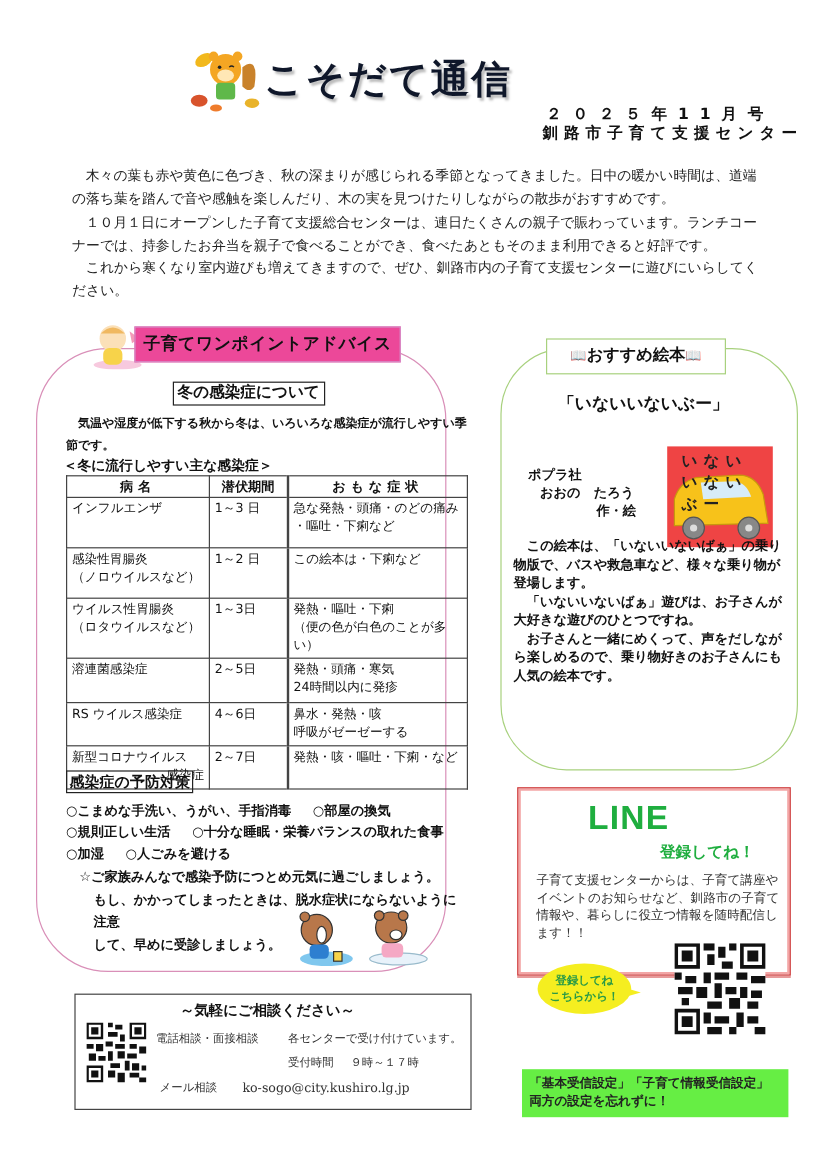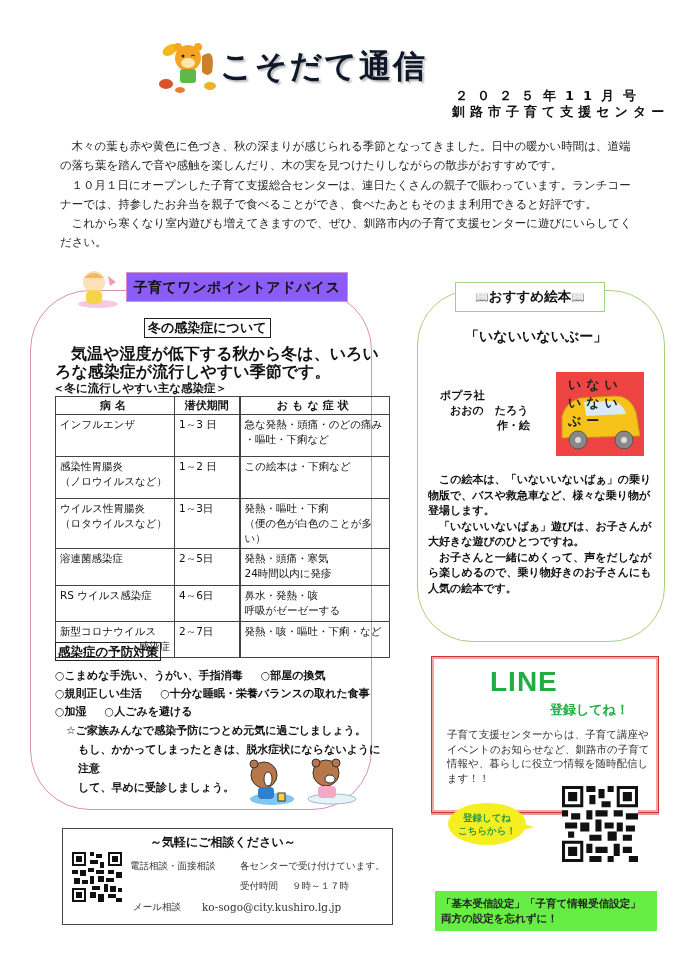--- a/index.html
+++ b/index.html
@@ -16,24 +16,24 @@
   .issue { left: 455px; top: 88px; font-size: 13px; font-weight: bold; letter-spacing: 9px; line-height: 16px; }
   .org { left: 452px; top: 104px; font-size: 13px; font-weight: bold; letter-spacing: 5px; line-height: 16px; }
 
   .intro { left: 60px; top: 137px; width: 580px; font-family: "DejaVu Serif", serif; font-size: 11.5px; line-height: 19.3px; color: #222; }
   .intro p { text-indent: 1em; }
 
   
   .left-frame { left: 30px; top: 290px; width: 342px; height: 520px; border: 1.5px solid #d98fb8;
                 border-radius: 60px; }
   .baby { left: 74px; top: 268px; width: 48px; height: 40px; }
-  .advice-title { left: 126px; top: 272px; width: 222px; height: 30px; border: 1.5px solid #d58fc9; background: #8b5cf6;
+  .advice-title { left: 112px; top: 272px; width: 222px; height: 30px; border: 1.5px solid #d58fc9; background: #ec4899;
                   font-size: 14px; font-weight: bold; text-align: center; line-height: 28px; letter-spacing: 0.5px; }
   .sub-heading { left: 144px; top: 318px; padding: 0 3px; border: 1px solid #222; font-size: 13px; font-weight: bold; line-height: 18px; }
-  .advice-intro { left: 55px; top: 345px; width: 340px; font-size: 16px; font-weight: bold; line-height: 18px; }
+  .advice-intro { left: 55px; top: 345px; width: 340px; font-size: 10px; font-weight: bold; line-height: 18px; }
   .advice-intro p { text-indent: 1em; }
   .list-caption { left: 53px; top: 380px; font-size: 11.5px; font-weight: bold; line-height: 16px; }
 
   table.disease { left: 55px; top: 396px; width: 335px; border-collapse: collapse; font-size: 10.5px; }
   table.disease td, table.disease th { border: 1px solid #444; vertical-align: top; padding: 2px 4px; line-height: 15px; }
   table.disease th { font-weight: bold; font-size: 11px; letter-spacing: 4px; text-align: center; padding: 1px; }
   table.disease td.c1 { width: 119px; }
   table.disease td.c2 { width: 65px; border-right: 2px solid #444; }
   table.disease th.h2 { letter-spacing: 0; border-right: 2px solid #444; }
   .pr { text-align: right; }
@@ -51,21 +51,21 @@
   .qr-small { left: 72px; top: 852px; width: 50px; height: 50px; }
   .consult-line { font-family: "DejaVu Serif", serif; font-size: 9.5px; color: #333; line-height: 12px; }
 
   
   .right-frame { left: 417px; top: 290px; width: 248px; height: 352px; border: 1.5px solid #a8d17e; border-radius: 55px; }
   .book-title-box { left: 455px; top: 282px; width: 150px; height: 30px; border: 1.5px solid #a8d17e; background: #fff;
                     font-size: 13.5px; font-weight: bold; text-align: center; line-height: 27px; }
   .book-name { left: 465px; top: 328px; font-size: 14px; font-weight: bold; }
   .publisher { left: 440px; top: 388px; font-size: 11px; font-weight: bold; line-height: 15px; }
   .cover { left: 556px; top: 372px; width: 88px; height: 84px; background: #ef4444; }
-  .book-desc { left: 428px; top: 472px; width: 225px; font-size: 11px; font-weight: bold; line-height: 15.5px; }
+  .book-desc { left: 428px; top: 447px; width: 225px; font-size: 11px; font-weight: bold; line-height: 15.5px; }
   .book-desc p { text-indent: 1em; }
 
   
   .line-box { left: 431px; top: 656px; width: 228px; height: 157px; border: 1px solid #c33; box-shadow: inset 0 0 0 2px #f3a6a6, 0 2px 0 #e79a9a; background: #fff; }
   .line-logo { left: 490px; top: 666px; font-size: 28px; font-weight: bold; color: #1fae3f; letter-spacing: 1px; font-family: "Liberation Sans", sans-serif; }
   .line-sub { left: 550px; top: 701px; font-size: 13px; font-weight: bold; color: #1fae3f; }
   .line-desc { left: 447px; top: 727px; width: 210px; font-size: 10.5px; color: #333; line-height: 14.5px; }
   .bubble { left: 448px; top: 803px; width: 78px; height: 42px; background: #f5ee20; border-radius: 50%; text-align: center;
             font-size: 9.5px; font-weight: bold; color: #2a9a46; line-height: 13px; padding-top: 8px; }
   .bubble-tail { left: 520px; top: 823px; width: 0; height: 0; border-top: 4px solid transparent; border-bottom: 4px solid transparent; border-left: 14px solid #f5ee20; }

